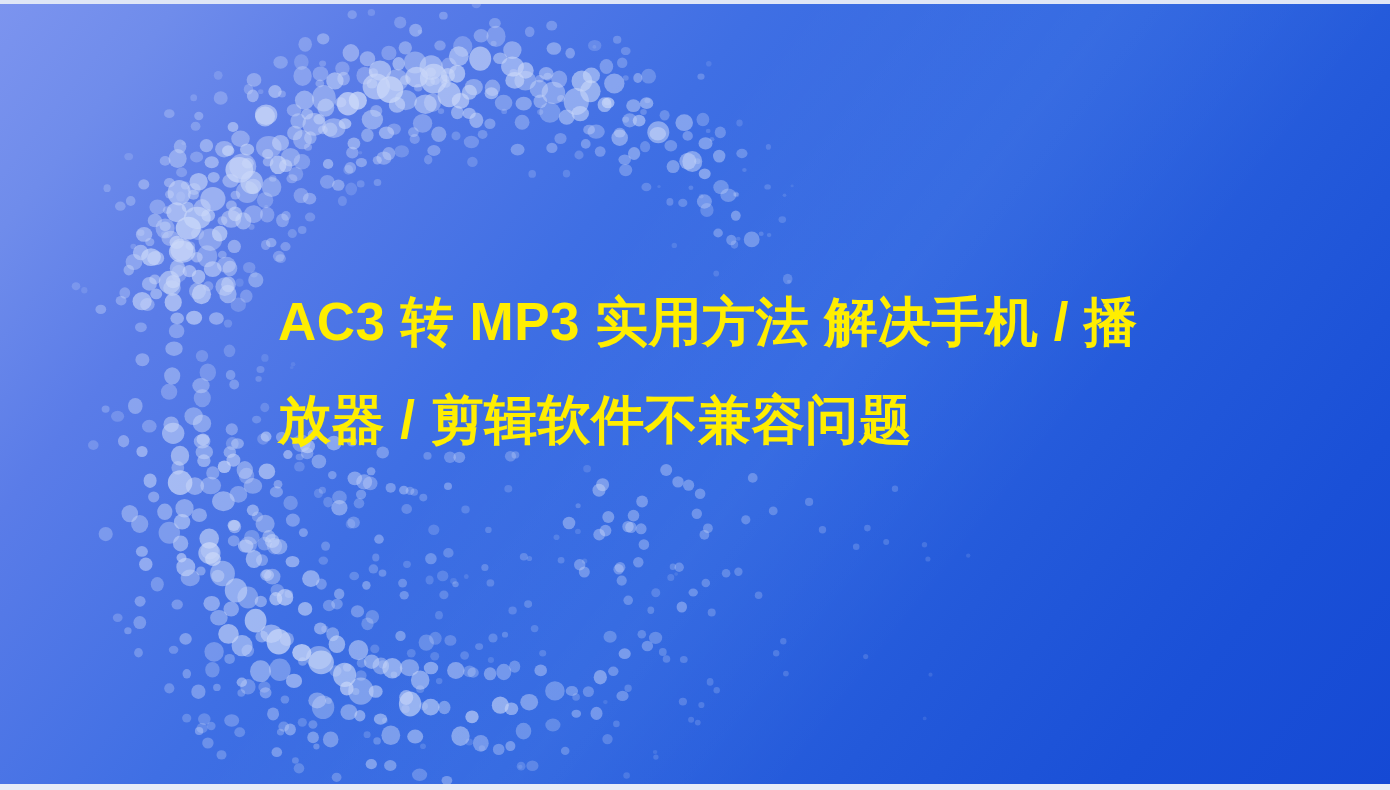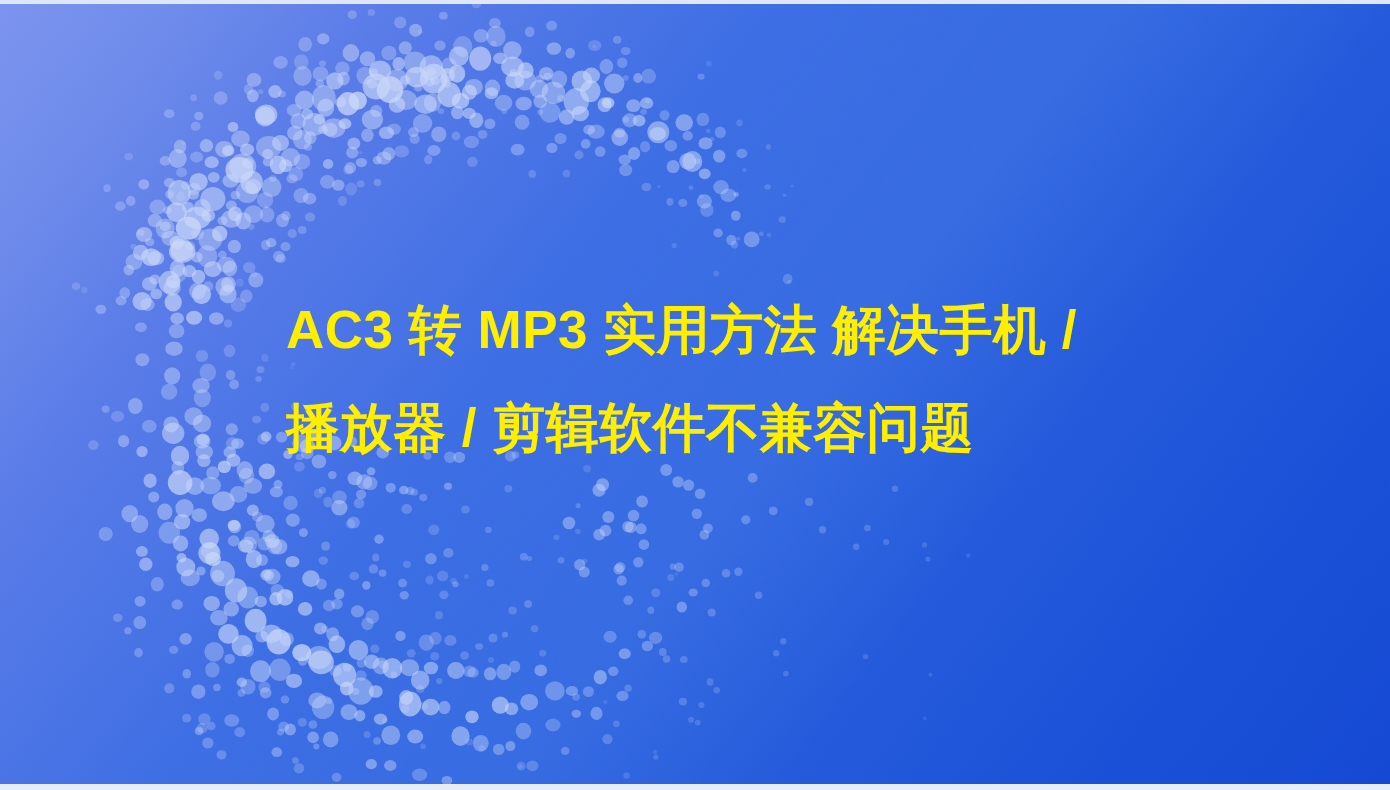--- a/index.html
+++ b/index.html
@@ -71,21 +71,21 @@
 
   
   .headline-wrap {
     position: absolute;
     left: 270px;
     top: 265px;
     width: 880px;
   }
 
   .headline {
-    margin: 16px;
+    margin: 8px;
     font-size: 53px;
     line-height: 98px;
     font-weight: 700;
     color: #ffee00;
     letter-spacing: 0.5px;
     word-break: break-word;
     white-space: pre-wrap;
     font-family: "Liberation Sans", "DejaVu Sans", sans-serif;
   }
 </style>

